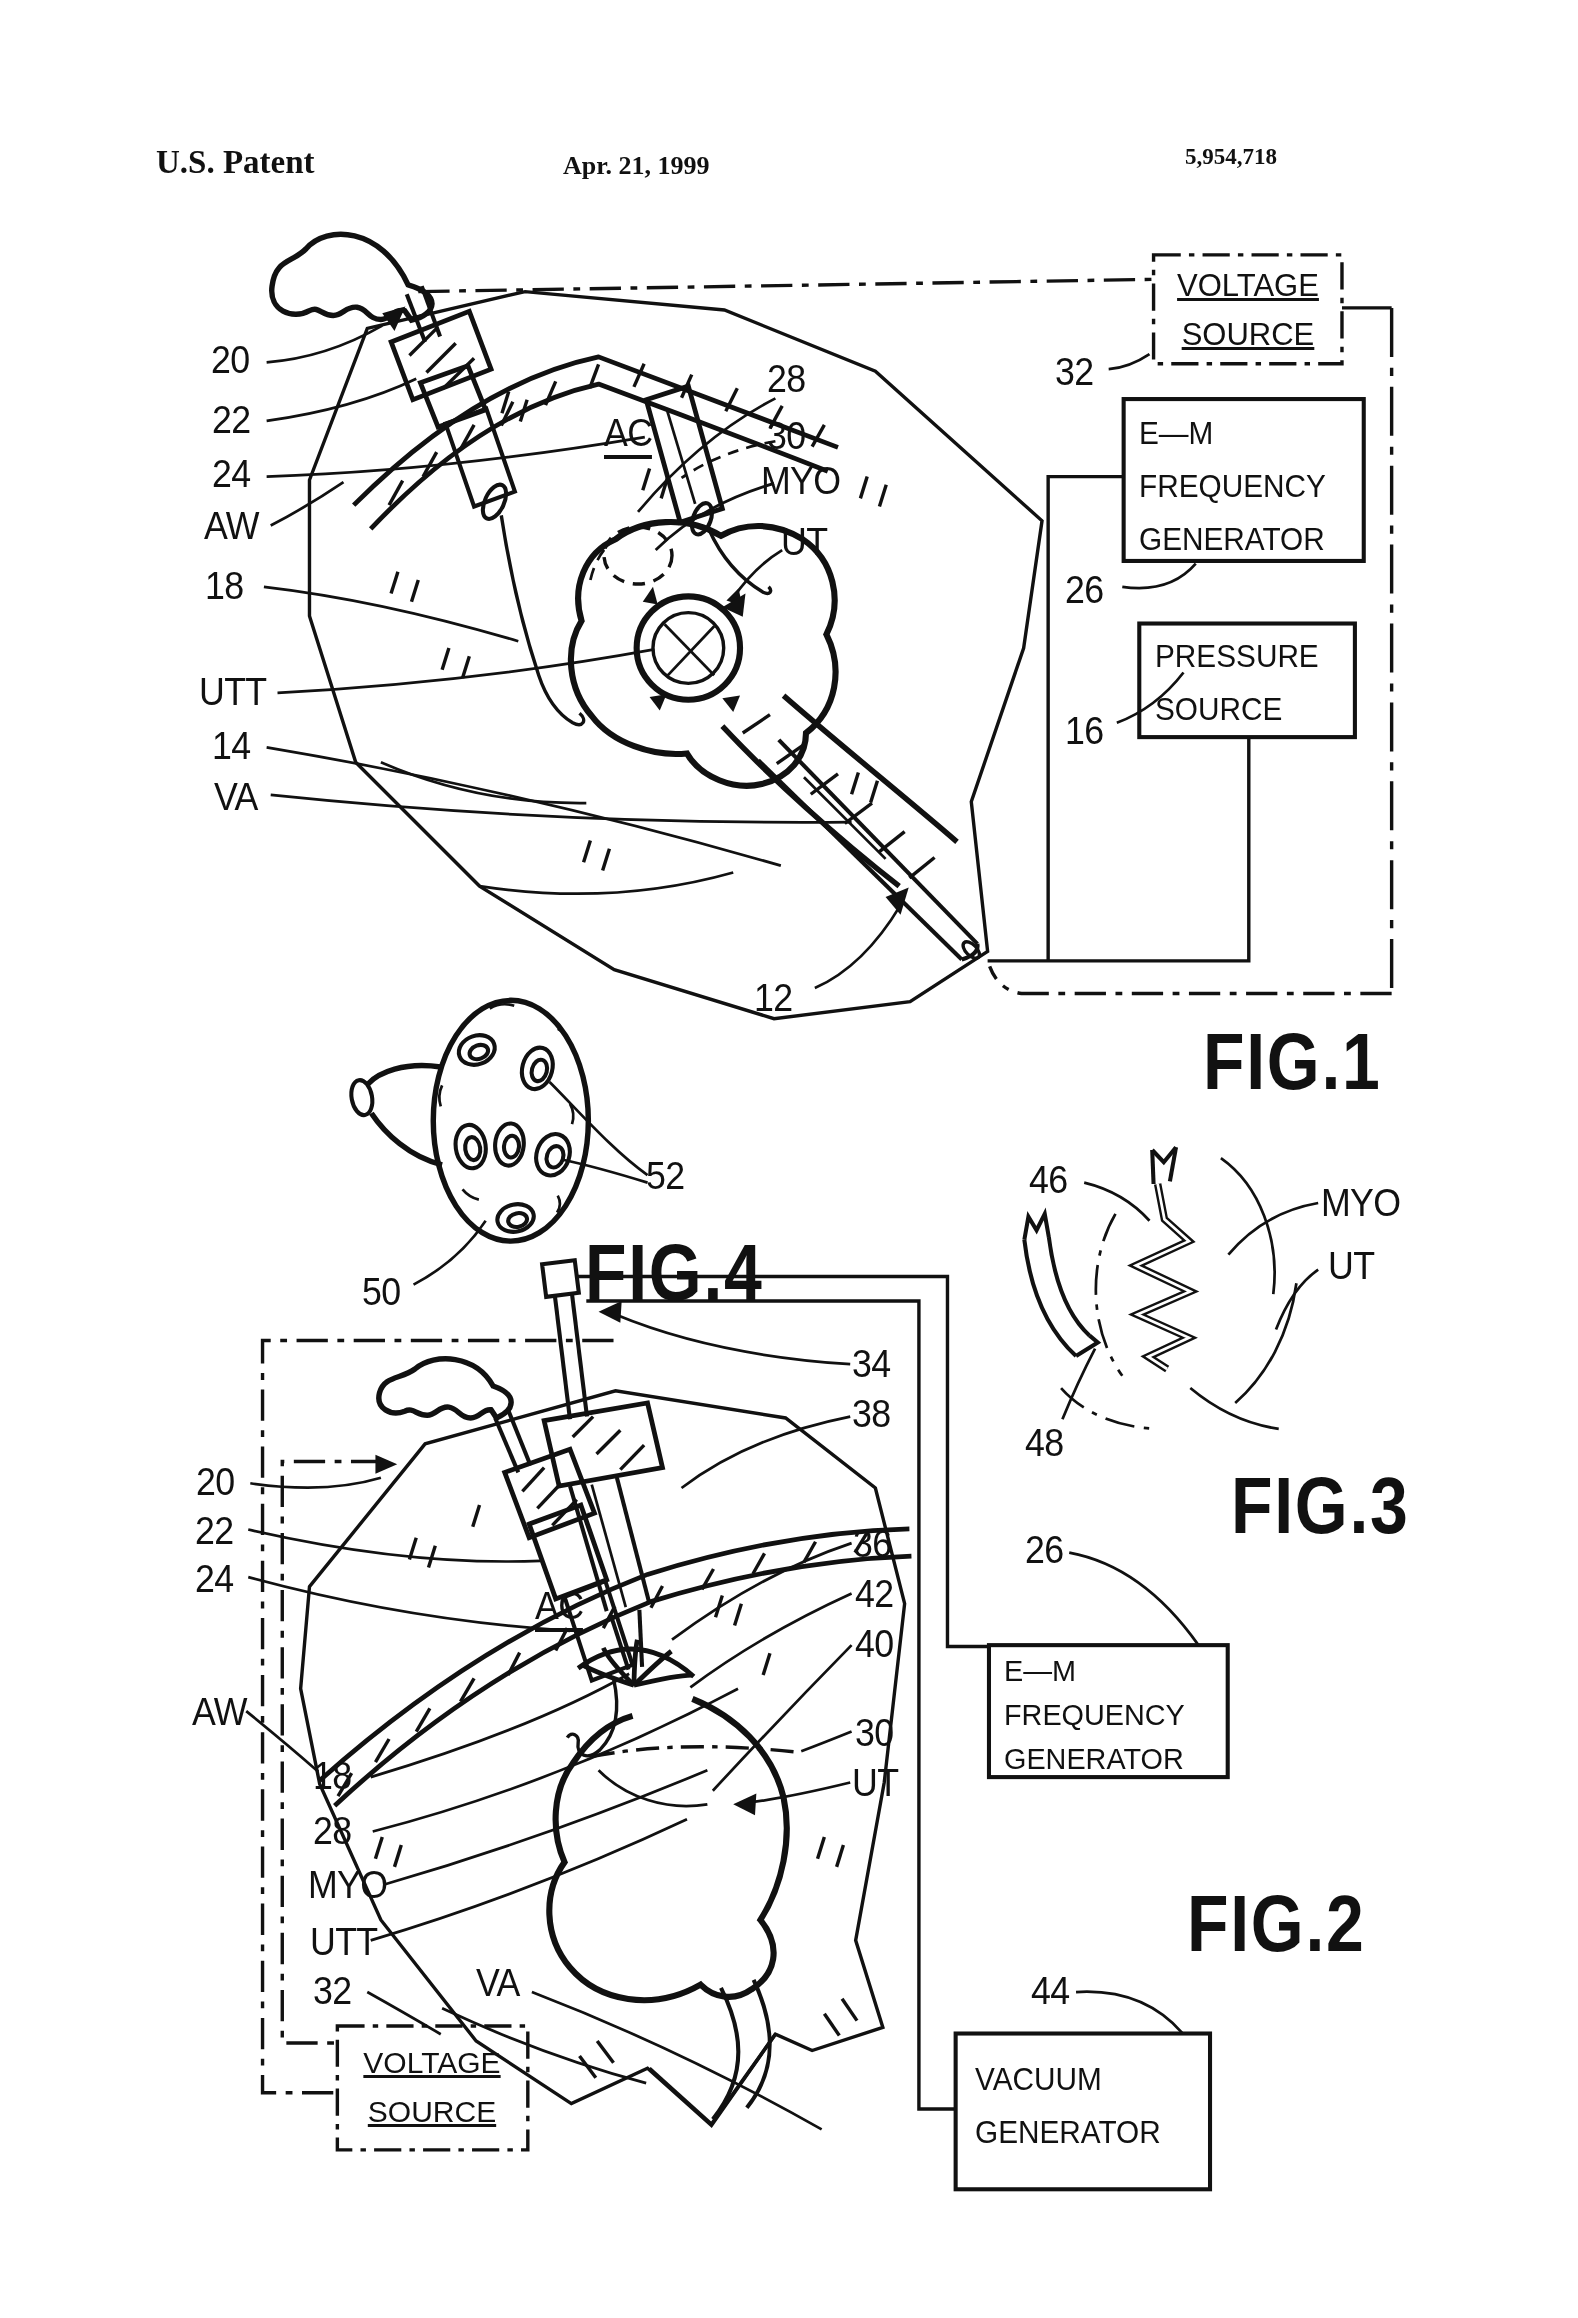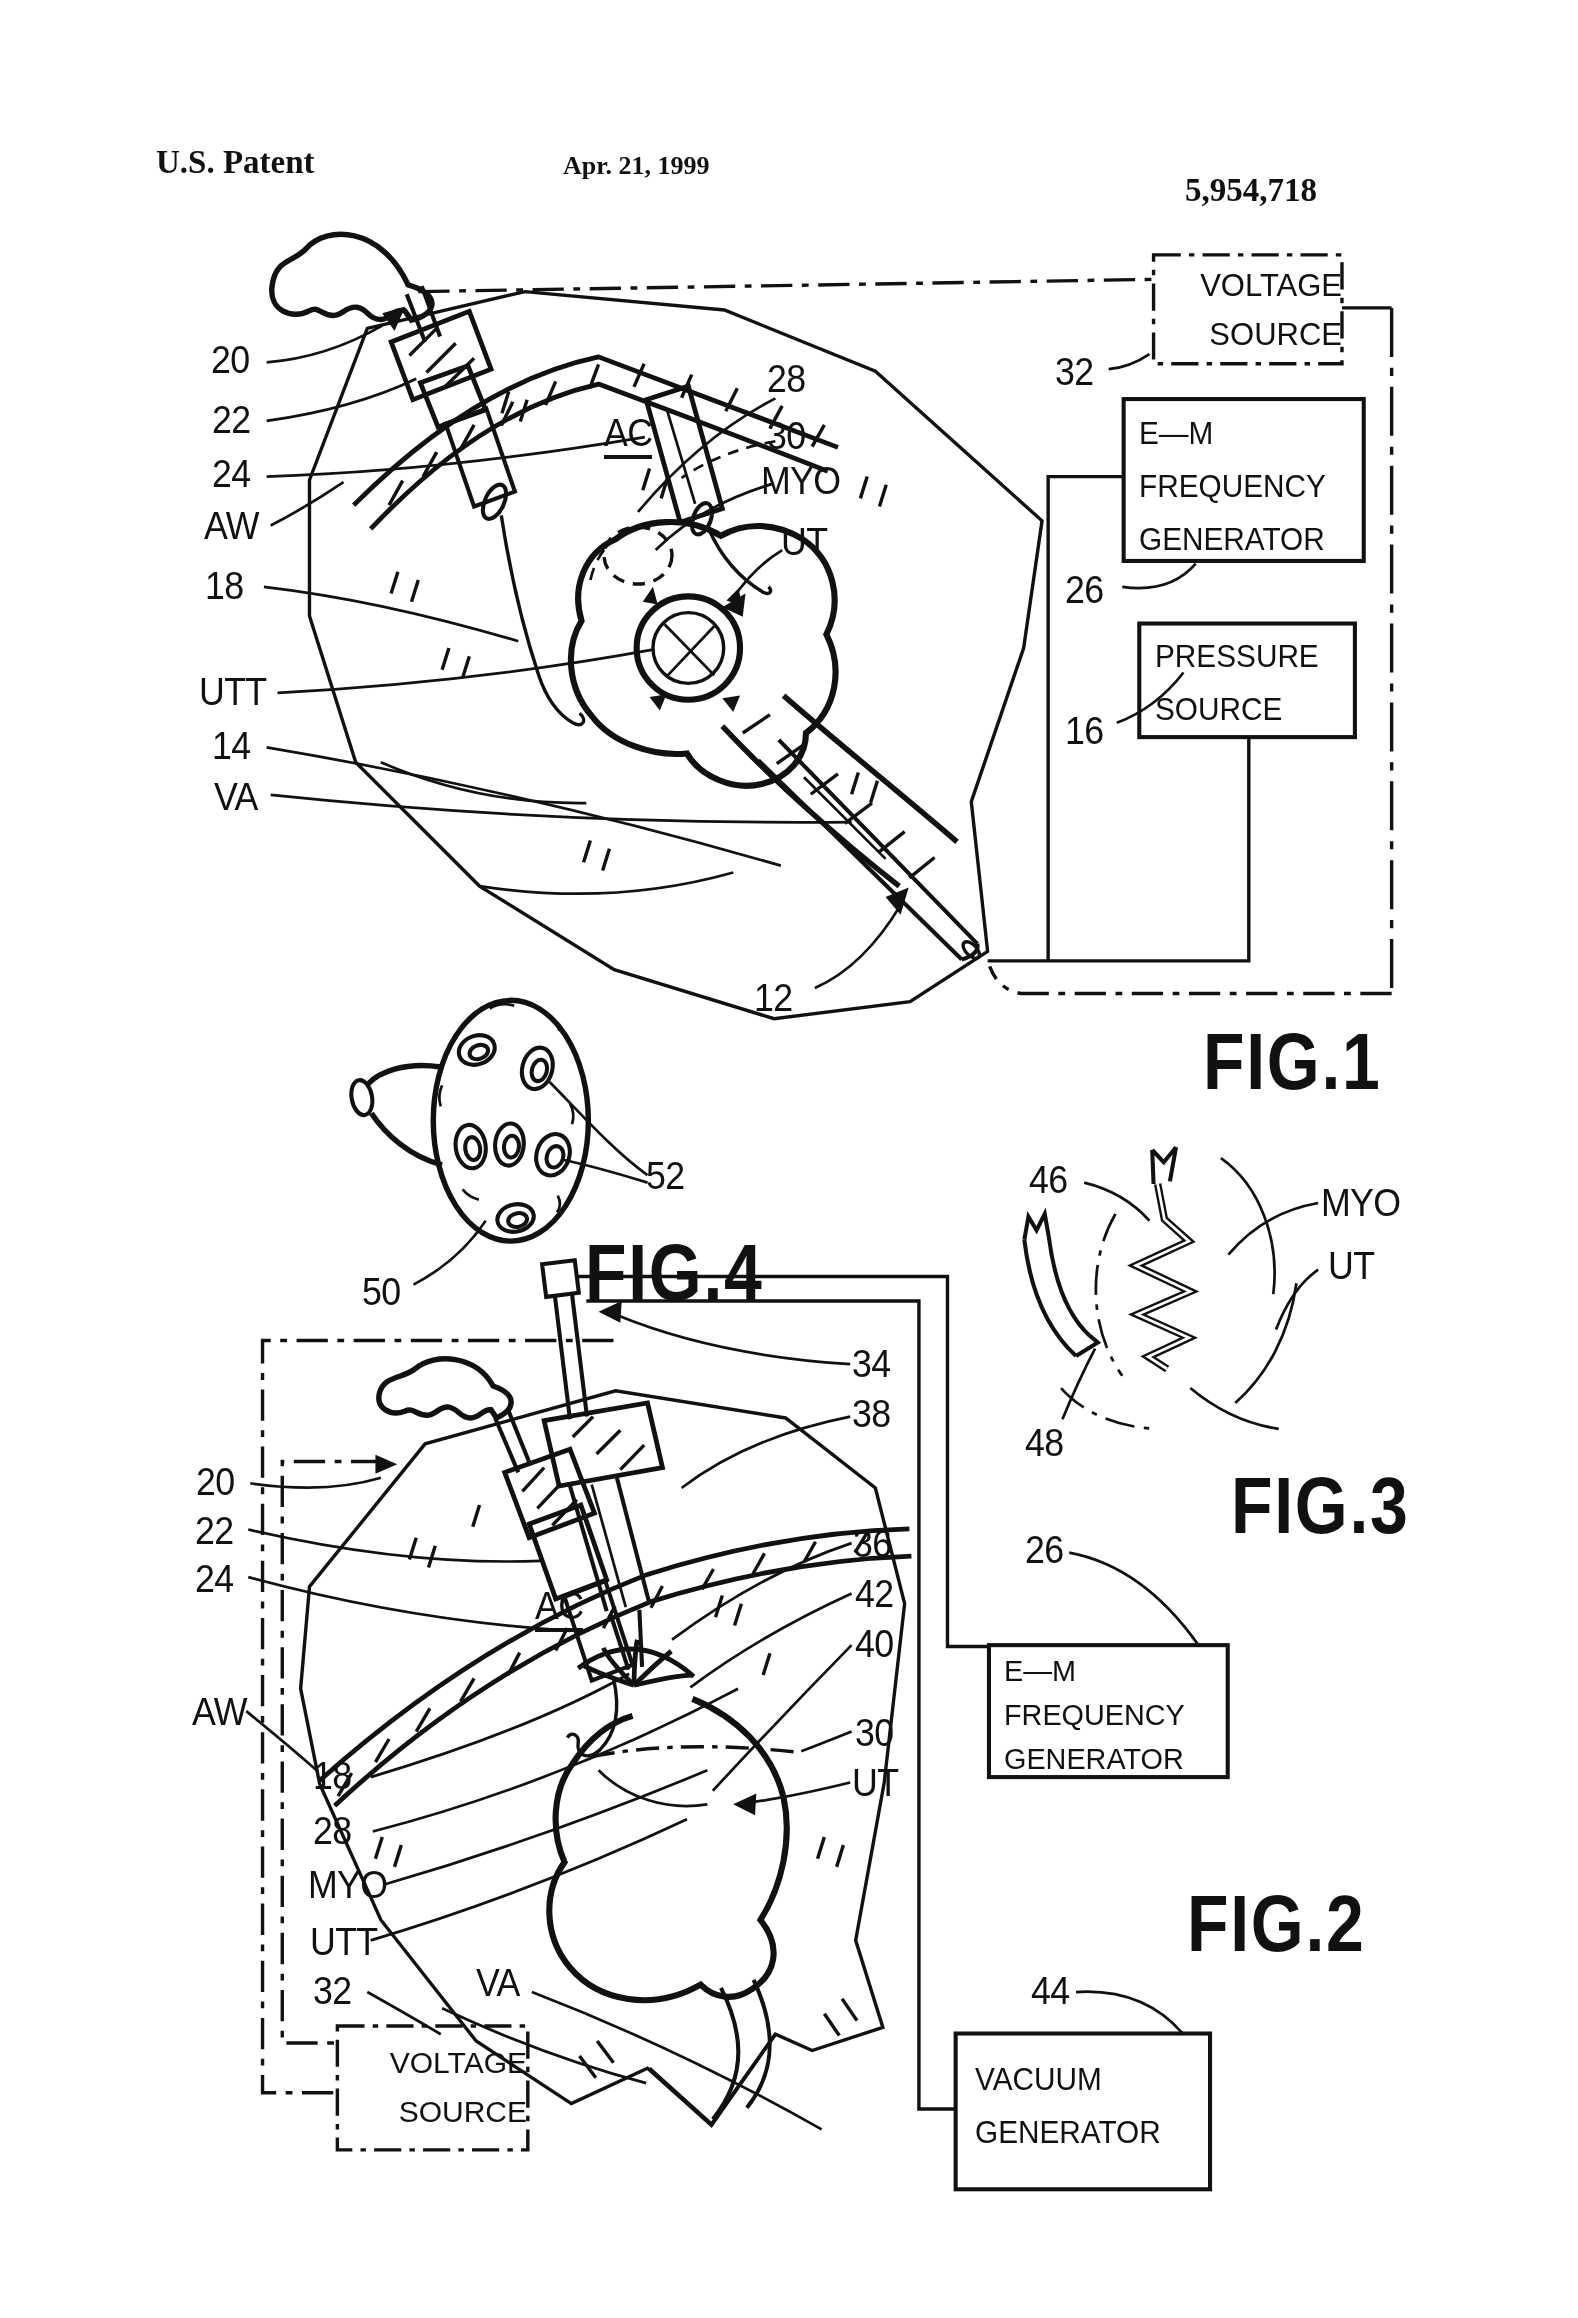--- a/index.html
+++ b/index.html
@@ -4,21 +4,21 @@
 <style>
   html,body{margin:0;padding:0;background:#e8e8e8;}
   .page{position:relative;width:1578px;height:2319px;background:#ffffff;overflow:hidden;
         font-family:"Liberation Sans",sans-serif;color:#111;}
   svg{position:absolute;left:0;top:0;}
   .txt{position:absolute;white-space:nowrap;color:#111;}
   .hdr-serif{font-family:"Liberation Serif",serif;font-weight:bold;}
   .ref{font-size:38px;letter-spacing:-0.7px;transform:scaleX(.94);transform-origin:left top;}
   .ref-ul{text-decoration:none;border-bottom:4.1px solid #111;padding-bottom:1.4px;}
   .boxtxt{font-size:31px;line-height:53px;letter-spacing:0px;transform:scaleX(.96);transform-origin:left top;}
-  .boxtxt.center{text-align:right;transform:none;}
+  .boxtxt.center{text-align:center;transform:none;text-decoration:underline;}
   .figcap{font-size:80px;font-weight:bold;letter-spacing:2px;transform:scaleX(.85);transform-origin:left top;}
   .stroke{fill:none;stroke:#111;}
 </style>
 </head>
 <body>
 
 <div class="page">
 
 <svg width="1578" height="2319" viewBox="0 0 2320 3408">
 
@@ -349,21 +349,21 @@
     <g fill="#111">
       <polygon points="584,2152 552,2138 552,2166"></polygon>
       <polygon points="880,1928 914,1912 912,1944"></polygon>
       <polygon points="1078,2652 1112,2636 1110,2668"></polygon>
     </g>
   </g>
 </svg>
 
   <div class="txt hdr-serif" style="left:156px;top:144px;font-size:33px;">U.S. Patent</div>
   <div class="txt hdr-serif" style="left:563px;top:151px;font-size:26px;">Apr. 21, 1999</div>
-  <div class="txt hdr-serif" style="left:1185px;top:144px;font-size:33px;margin-top:28px;">5,954,718</div>
+  <div class="txt hdr-serif" style="left:1185px;top:144px;font-size:23px;">5,954,718</div>
 
   <div class="txt ref" style="left:211px;top:339px;">20</div>
   <div class="txt ref" style="left:212px;top:399px;">22</div>
   <div class="txt ref" style="left:212px;top:453px;">24</div>
   <div class="txt ref" style="left:204px;top:505px;">AW</div>
   <div class="txt ref" style="left:205px;top:565px;">18</div>
   <div class="txt ref" style="left:199px;top:671px;">UTT</div>
   <div class="txt ref" style="left:212px;top:725px;">14</div>
   <div class="txt ref" style="left:214px;top:776px;">VA</div>
   <div class="txt ref" style="left:604px;top:412px;"><span class="ref-ul">AC</span></div>

